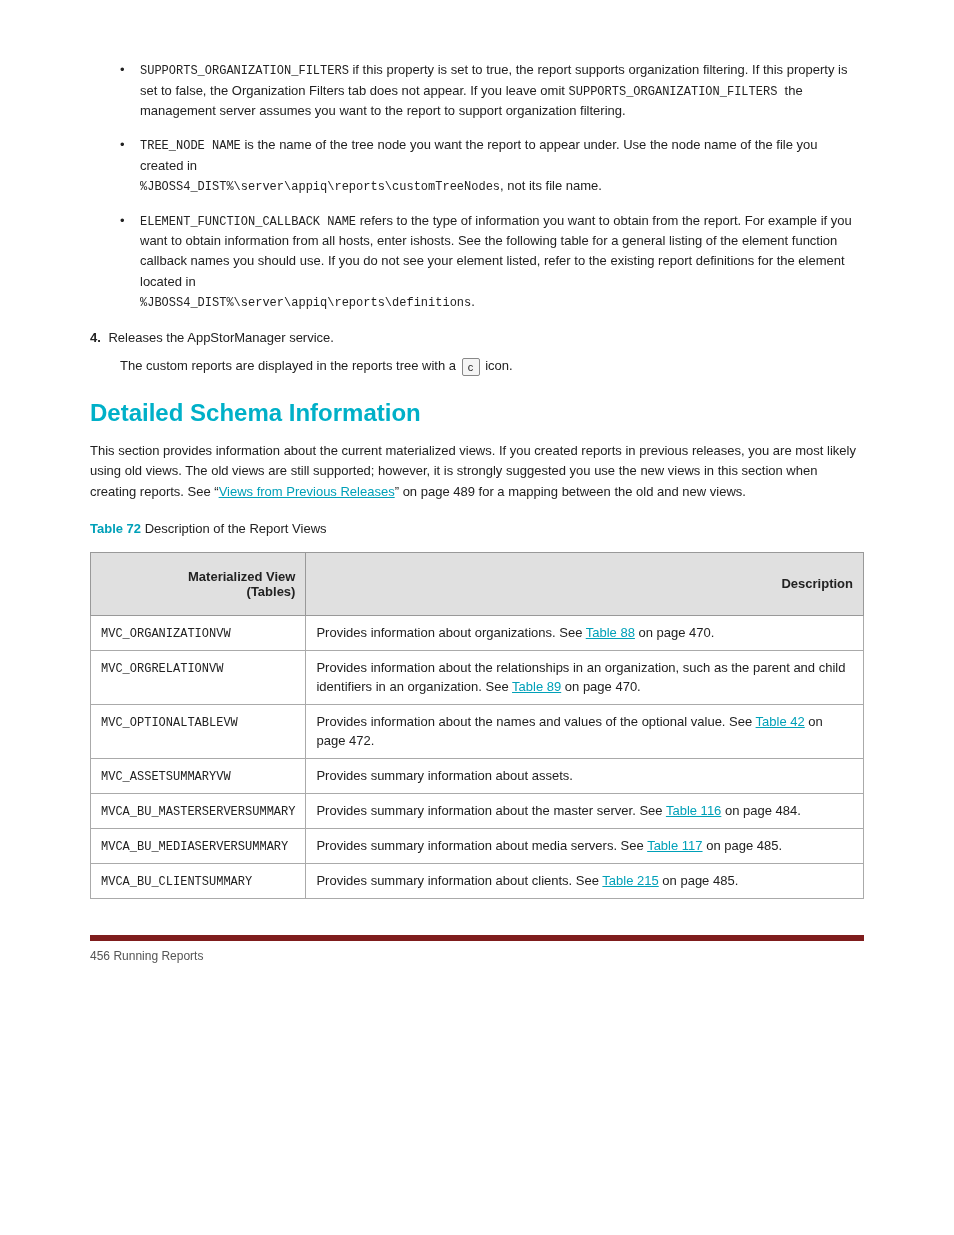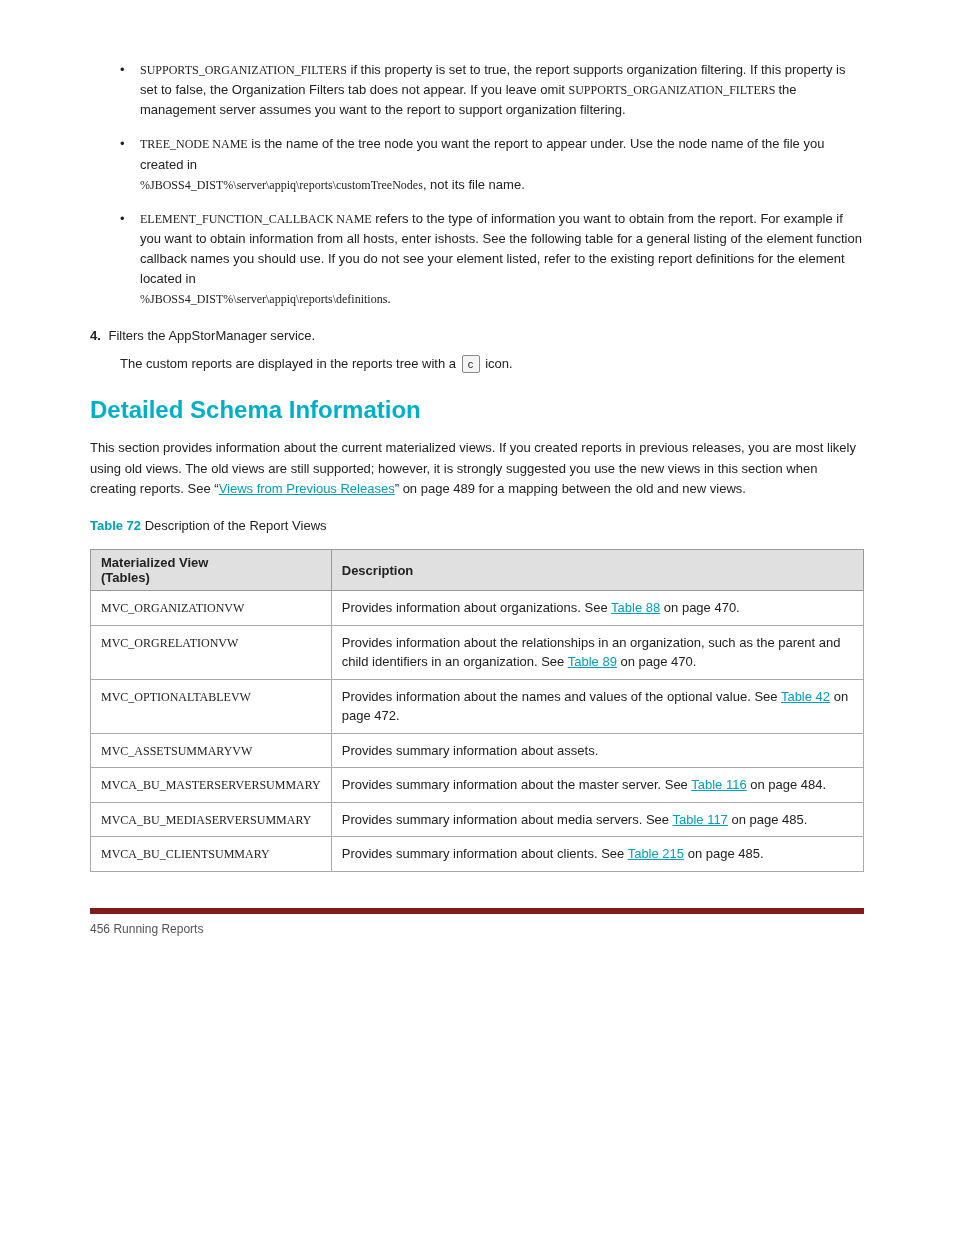--- a/index.html
+++ b/index.html
@@ -25,21 +25,21 @@
       margin-bottom: 14px;
       line-height: 1.55;
     }
     .bullet-list li::before {
       content: "•";
       position: absolute;
       left: 0;
       top: 0;
     }
     code, .code {
-      font-family: Liberation Serif, serif;
+      font-family: Liberation Mono, monospace;
       font-size: 12px;
     }
     .step-4 {
       margin: 16px 0 8px 0;
       line-height: 1.55;
     }
     .step-4-num {
       font-weight: bold;
       margin-right: 4px;
     }
@@ -74,22 +74,22 @@
       font-weight: bold;
     }
     .data-table {
       width: 100%;
       border-collapse: collapse;
       font-size: 13px;
     }
     .data-table th {
       background: #e0e0e0;
       border: 1px solid #999;
-      padding: 5px 10px;
-      text-align: left;
+      padding: 16px 10px;
+      text-align: right;
       font-weight: bold;
     }
     .data-table td {
       border: 1px solid #aaa;
       padding: 7px 10px;
       vertical-align: top;
       line-height: 1.5;
     }
     .footer-bar {
       margin-top: 36px;
@@ -131,21 +131,21 @@
     </li>
     <li>
       <span class="code">ELEMENT_FUNCTION_CALLBACK NAME</span>
       <span> refers to the type of information you want to obtain from the report. For example if you want to obtain information from all hosts, enter ishosts. See the following table for a general listing of the element function callback names you should use. If you do not see your element listed, refer to the existing report definitions for the element located in<br>
       <span class="code">%JBOSS4_DIST%\server\appiq\reports\definitions</span>.</span>
     </li>
   </ul>
 
   <div class="step-4">
     <span class="step-4-num">4.</span>
-    <span>Filters the AppStorManager service.</span>
+    <span>Releases the AppStorManager service.</span>
   </div>
   <div class="step-4-indent">
     <span>The custom reports are displayed in the reports tree with a </span>
     <span class="inline-icon">c</span>
     <span> icon.</span>
   </div>
 
   <h2 class="section-heading">Detailed Schema Information</h2>
 
   <p class="section-body">

